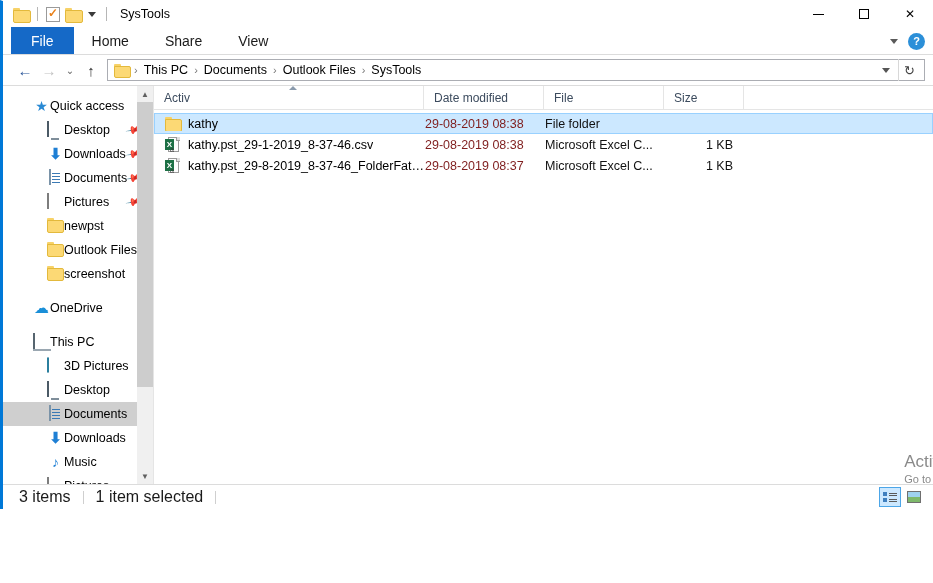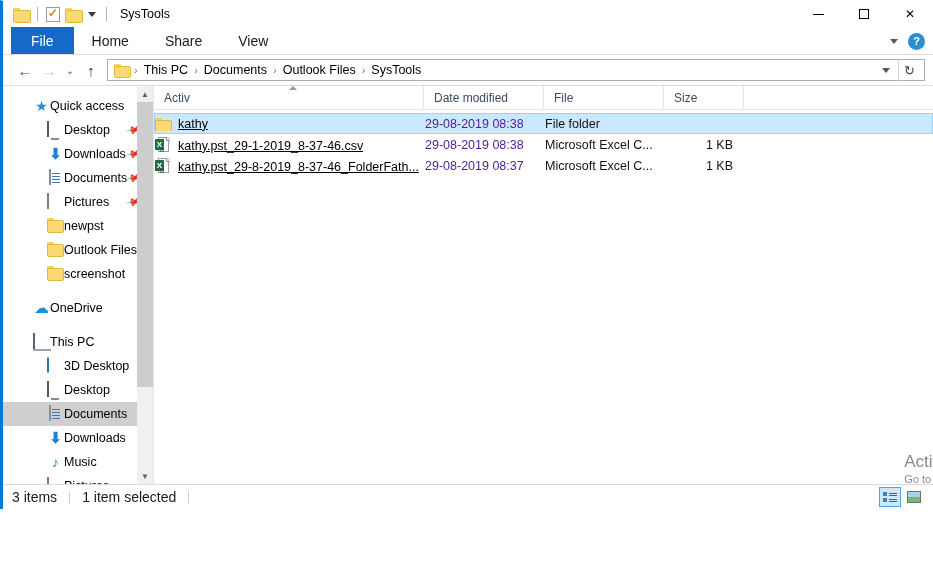--- a/index.html
+++ b/index.html
@@ -431,25 +431,25 @@
     border: 1px solid transparent;
   }
   .row.selected {
     background: #cce8ff;
     border: 1px solid #99d1ff;
   }
 
   .cell { padding-left: 0; white-space: nowrap; overflow: hidden; }
   .cell-name {
     width: 270px;
-    display: flex; align-items: flex-end;
-    text-decoration: underline;
+    display: flex; align-items: center;
+    padding-left: 10px;
   }
   .cell-name .nm { margin-left: 8px; overflow: hidden; text-overflow: ellipsis; }
-  .cell-date { width: 120px; color: #4c1d95; }
+  .cell-date { width: 120px; color: #7f1d1d; }
   .cell-type { width: 120px; color: #111; }
   .cell-size { width: 80px; text-align: right; padding-right: 12px; color: #111; }
 
   .file-folder-ico {
     width: 15px; height: 13px; position: relative; flex: 0 0 15px;
   }
   .file-folder-ico::before {
     content: ""; position: absolute; left:0; top:0;
     width: 7px; height: 3px; background: #f7d268; border-radius:1px 1px 0 0;
   }
@@ -489,22 +489,22 @@
     font-size: 7px; color: #3a3a3a;
   }
 
   
   .statusbar {
     height: 25px;
     flex: 0 0 25px;
     border-top: 1px solid #dcdcdc;
     display: flex;
     align-items: center;
-    padding-left: 9px;
-    font-size: 14px;
+    padding-left: 16px;
+    font-size: 16px;
     color: #1a1a1a;
     background: #fff;
     position: relative;
   }
   .st-sep {
     width: 1px; height: 13px;
     background: #cfcfcf;
     margin: 0 12px;
   }
   .view-btns {
@@ -666,21 +666,21 @@
       </div>
 
       <div class="nav-gap"></div>
 
       <div class="nav-item nav-l0">
         <span class="ico"><span class="ico-pc"></span></span>
         <span class="nav-label">This PC</span>
       </div>
       <div class="nav-item nav-l1">
         <span class="ico"><span class="ico-3d"></span></span>
-        <span class="nav-label">3D Desktop</span>
+        <span class="nav-label">3D Pictures</span>
       </div>
       <div class="nav-item nav-l1">
         <span class="ico"><span class="ico-monitor"></span></span>
         <span class="nav-label">Desktop</span>
       </div>
       <div class="nav-item nav-l1 selected">
         <span class="ico"><span class="ico-doc"></span></span>
         <span class="nav-label">Documents</span>
       </div>
       <div class="nav-item nav-l1">

